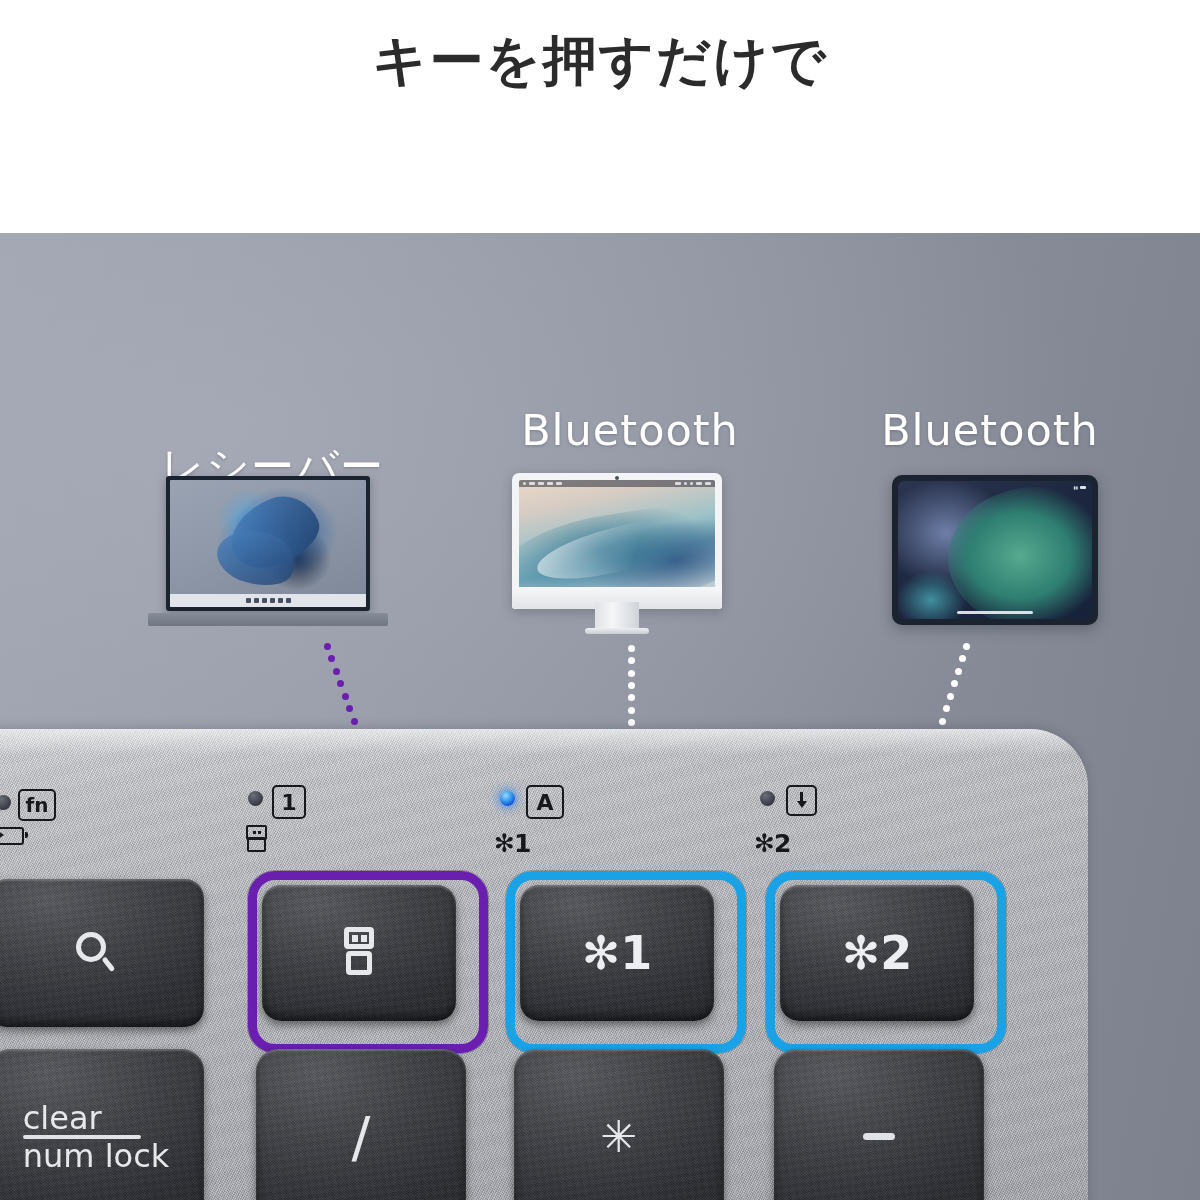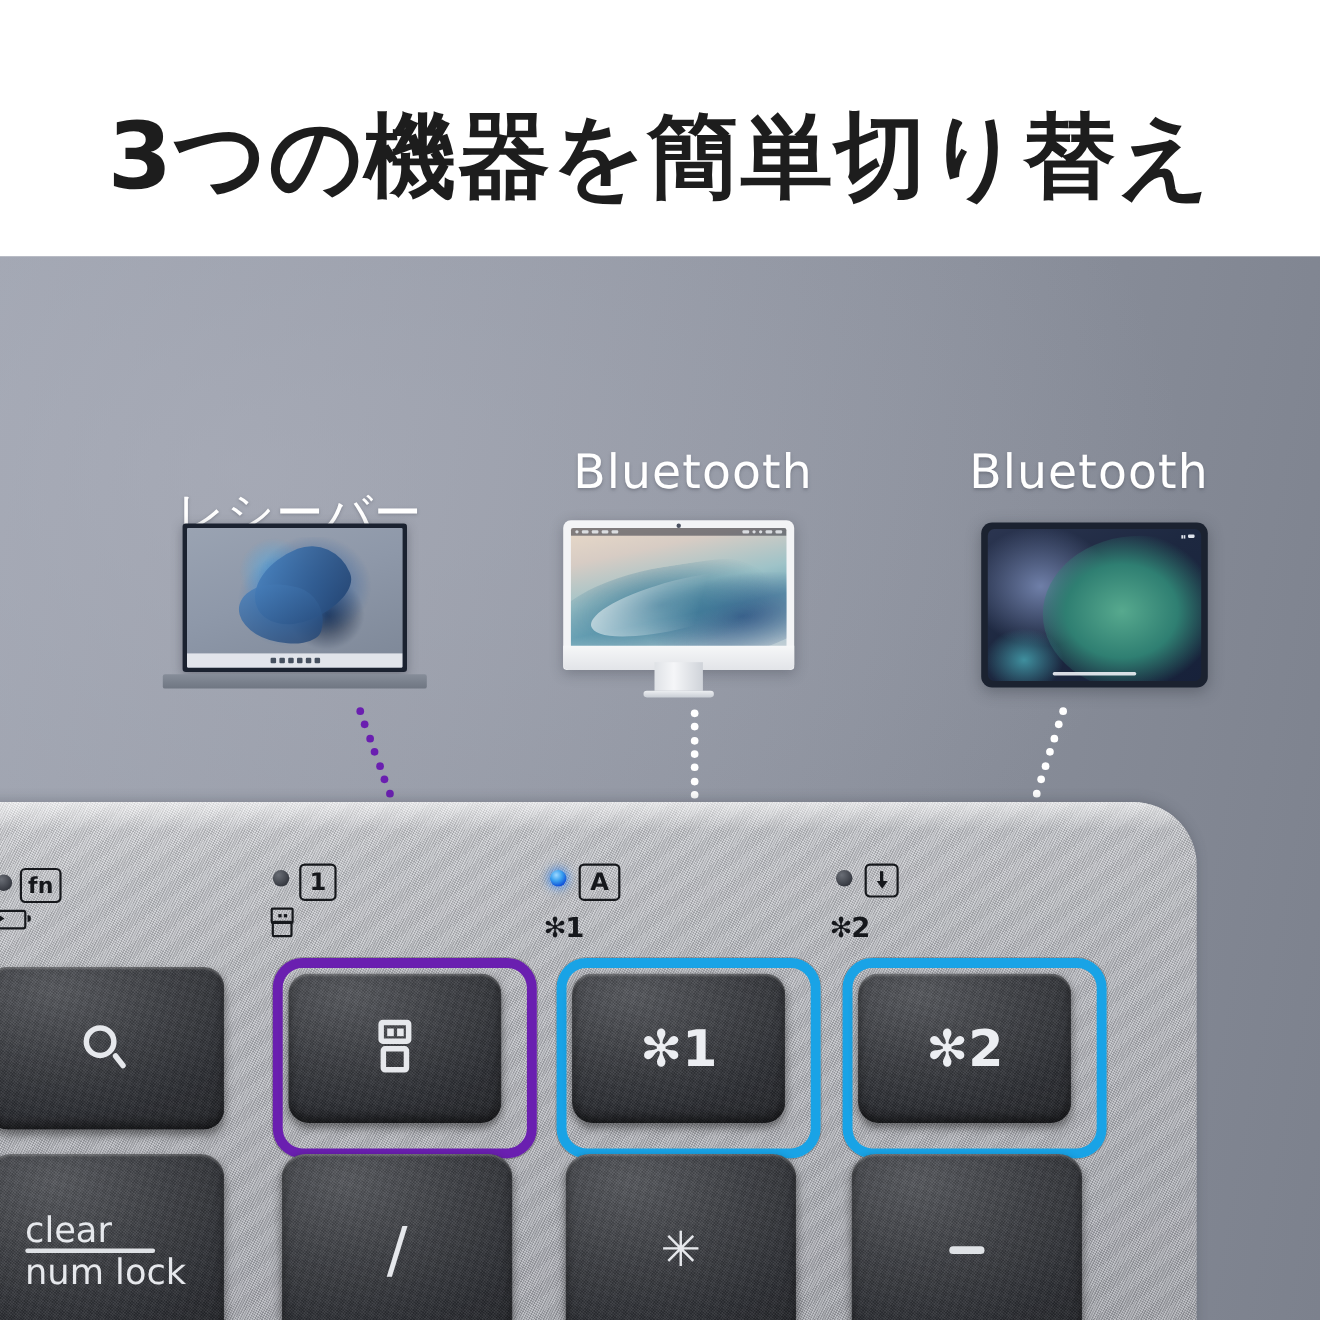--- a/index.html
+++ b/index.html
@@ -321,21 +321,21 @@
     font-family:"DejaVu Sans","Liberation Sans",sans-serif;}
   .clr .rule{width:118px;height:4px;background:#dfe2e6;border-radius:2px;}
   .minus{width:32px;height:7px;border-radius:4px;background:#dfe2e6;}
 </style>
 </head>
 <body>
 
 <div class="stage">
 
   <div class="headband">
-    <div class="head-main">3つの機器を簡単切り替え</div>
+    <div class="head-sub">キーを押すだけで</div>
   </div>
 
   <div class="photo">
 
     <div class="dev-label" id="lab0">レシーバー</div>
     <div class="dev-label" id="lab1">Bluetooth</div>
     <div class="dev-label" id="lab2">Bluetooth</div>
 
     <div class="laptop">
       <div class="lap-lid">

